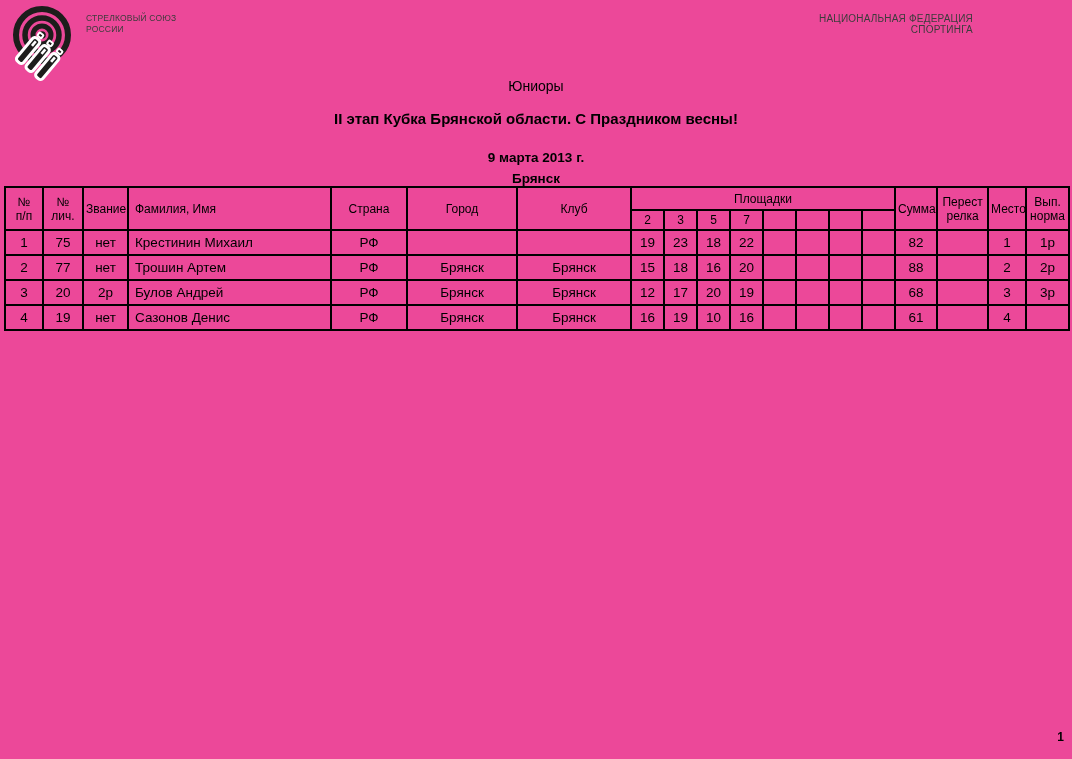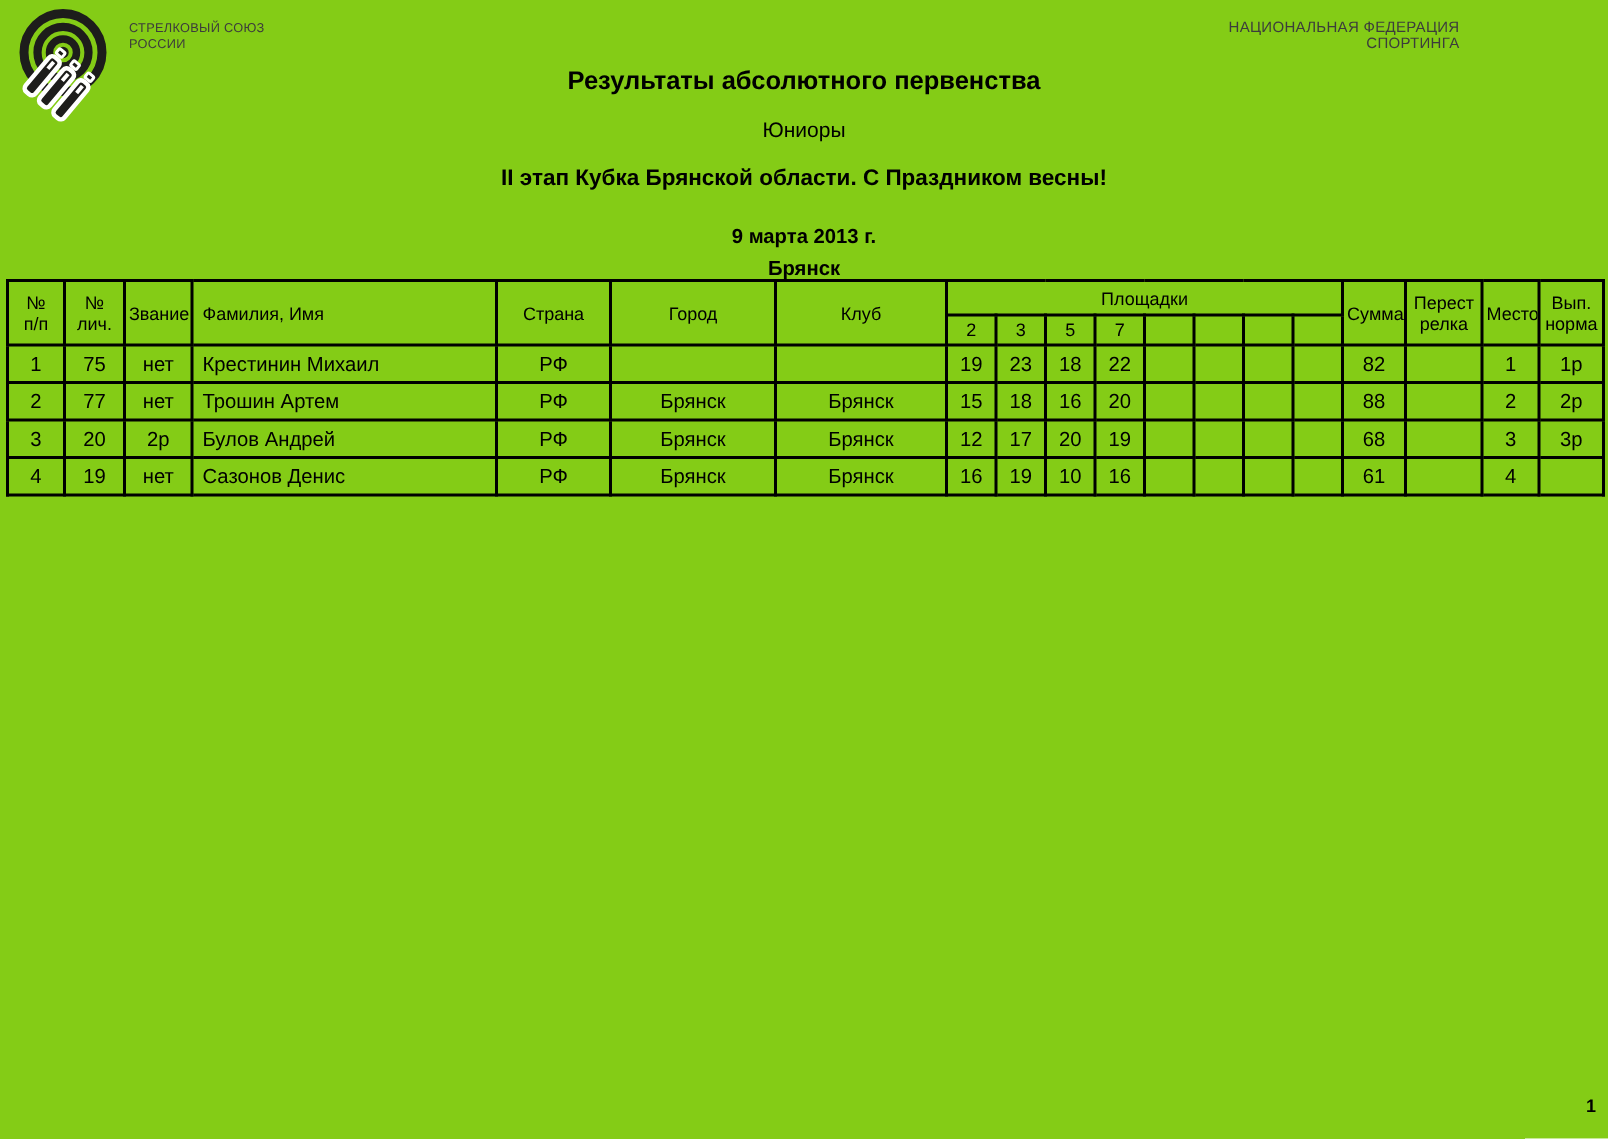--- a/index.html
+++ b/index.html
@@ -1,18 +1,18 @@
 <!DOCTYPE html>
 <html><head>
 <meta charset="utf-8">
 <style>
   * { margin:0; padding:0; box-sizing:border-box; }
   html,body { background:#fff; }
   .page {
-    position:relative; width:1072px; height:759px; background:#84cc16;
+    position:relative; width:1072px; height:759px; background:#ec4899;
     font-family:"Liberation Sans","DejaVu Sans",sans-serif; color:#000; overflow:hidden;
   }
   .heading { position:absolute; left:0; right:0; text-align:center; white-space:nowrap; }
   .h-club    { top:12px;  font-size:16px;  font-weight:bold; }
   .h-results { top:44px;  font-size:17px;  font-weight:bold; }
   .h-cat     { top:78px;  font-size:14px;  }
   .h-event   { top:110px; font-size:15px;  font-weight:bold; }
   .h-date    { top:150px; font-size:13.5px;font-weight:bold; }
   .h-city    { top:171px; font-size:13.5px;font-weight:bold; }
 
@@ -70,21 +70,20 @@
   <div class="org-left">
     <div>СТРЕЛКОВЫЙ СОЮЗ</div>
     <div>РОССИИ</div>
   </div>
 
   <div class="org-right">
     <div>НАЦИОНАЛЬНАЯ ФЕДЕРАЦИЯ</div>
     <div>СПОРТИНГА</div>
   </div>
 
-  <div class="heading h-results">Результаты абсолютного первенства</div>
   <div class="heading h-cat">Юниоры</div>
   <div class="heading h-event">II этап Кубка Брянской области. С Праздником весны!</div>
   <div class="heading h-date">9 марта 2013 г.</div>
   <div class="heading h-city">Брянск</div>
 
   <table class="results">
     <colgroup>
       <col style="width:38px">
         <col style="width:40px">
         <col style="width:45px">

